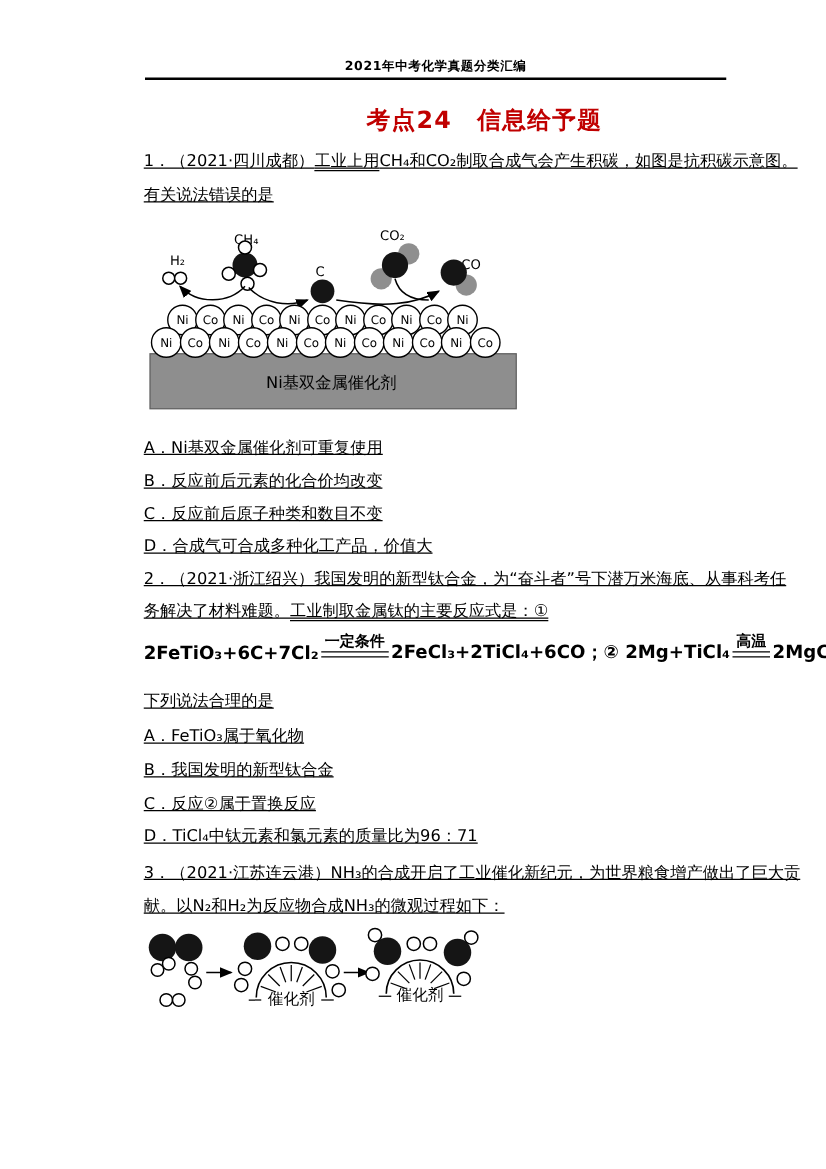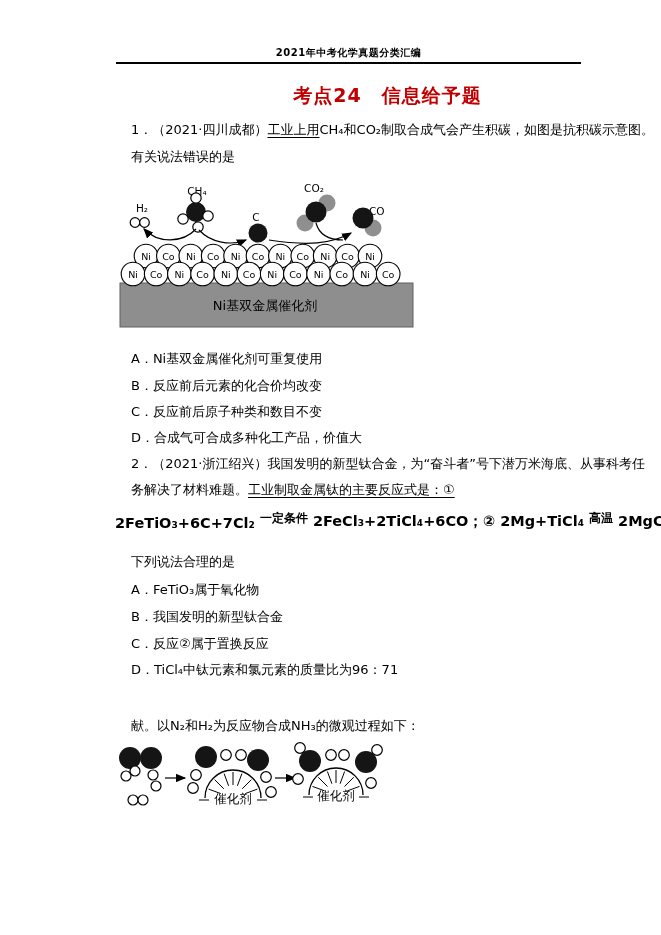--- a/index.html
+++ b/index.html
@@ -3,25 +3,25 @@
 <meta charset="utf-8">
 <style>
   html,body{margin:0;padding:0;background:#fff;}
   .page{position:relative;width:661px;height:935px;background:#ffffff;overflow:hidden;
         font-family:"DejaVu Sans","Liberation Sans",sans-serif;color:#000;margin-left:18px;}
   .hdr{position:absolute;top:46px;left:0;width:661px;text-align:center;
        font-size:10px;font-weight:bold;letter-spacing:.5px;}
   .rule{position:absolute;top:62px;left:98px;width:465px;height:0;border-top:2px solid #000;}
   .title{position:absolute;top:83px;left:0;width:661px;text-align:center;
          font-size:19px;font-weight:bold;color:#c00000;letter-spacing:1px;padding-left:39px;}
-  .tl{position:absolute;left:113px;white-space:nowrap;font-size:13px;line-height:17px;}
+  .tl{position:absolute;left:97px;white-space:nowrap;font-size:13px;line-height:17px;text-decoration:underline;}
   .ul{text-decoration:underline;text-underline-offset:3px;}
   .eqline{position:absolute;left:97px;top:496px;height:35px;display:flex;align-items:flex-end;
           font-weight:bold;font-size:14.5px;white-space:nowrap;}
-  .cond{display:flex;flex-direction:row;align-items:center;margin:0 2px 5px 2px;}
+  .cond{display:flex;flex-direction:column;align-items:center;margin:0 2px 5px 2px;}
   .cond-text{font-size:12px;line-height:1.15;padding:0 3px;font-weight:bold;}
   .dline{align-self:stretch;height:3px;border-top:1.5px solid #000;border-bottom:1.5px solid #000;}
   svg.diag{position:absolute;overflow:visible;}
   .mlabel{font-size:10.5px;fill:#000;}
   .atom-black{fill:#151515;stroke:none;}
   .atom-gray{fill:#8f8f8f;stroke:none;}
   .atom-white{fill:#ffffff;stroke:#000;stroke-width:1.2;}
   .arrow{fill:none;stroke:#000;stroke-width:1.2;}
   .latc{fill:#ffffff;stroke:#000;stroke-width:1.1;}
   .latt{font-size:9.5px;text-anchor:middle;fill:#000;}
@@ -161,20 +161,21 @@
     </span>
     <span>2MgCl₂+Ti。</span>
   </div>
 
   <div class="tl" style="top:553px">下列说法合理的是</div>
   <div class="tl" style="top:581px">A．FeTiO₃属于氧化物</div>
   <div class="tl" style="top:608px">B．我国发明的新型钛合金</div>
   <div class="tl" style="top:635px">C．反应②属于置换反应</div>
   <div class="tl" style="top:661px">D．TiCl₄中钛元素和氯元素的质量比为96：71</div>
 
+  <div class="tl" style="top:690px">3．（2021·江苏连云港）NH₃的合成开启了工业催化新纪元，为世界粮食增产做出了巨大贡</div>
   <div class="tl" style="top:717px">献。以N₂和H₂为反应物合成NH₃的微观过程如下：</div>
 
   <svg class="diag" style="left:95px;top:742px" width="285" height="95" viewBox="0 0 285 95">
 
     <g>
       <circle class="atom-black" cx="17" cy="16" r="11"></circle>
       <circle class="atom-black" cx="38" cy="16" r="11"></circle>
     </g>
     <g>
       <circle class="atom-white" cx="13" cy="34" r="5"></circle>

